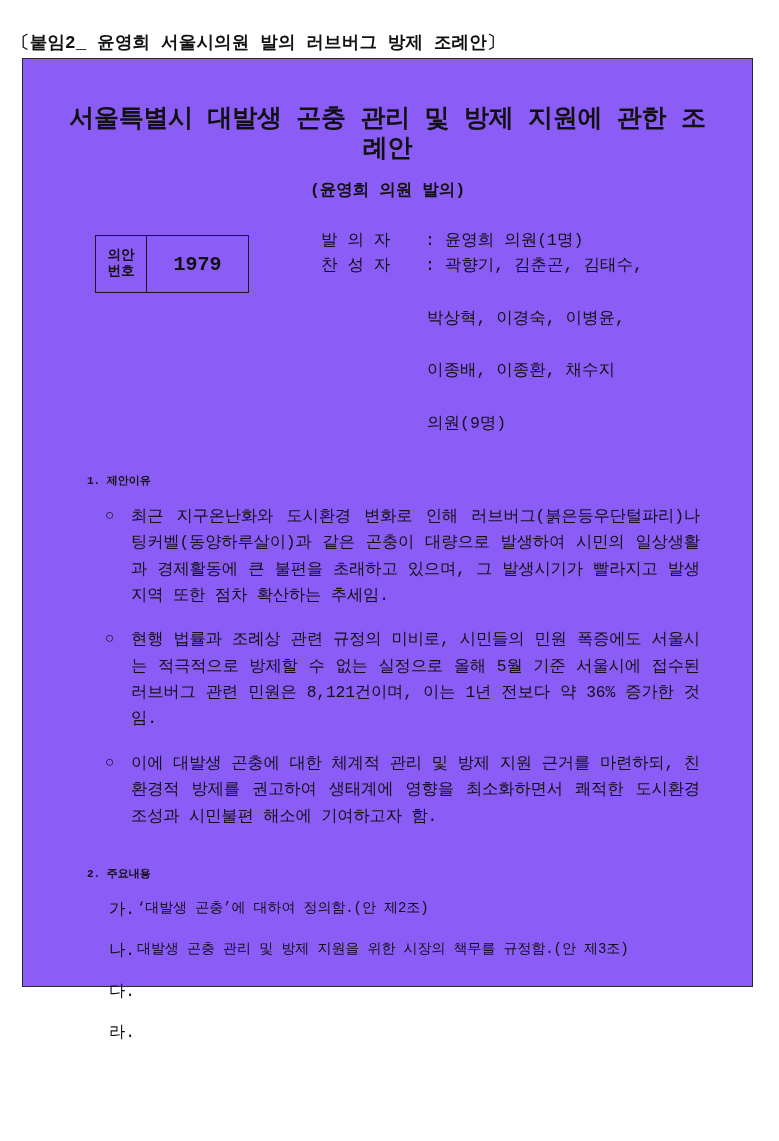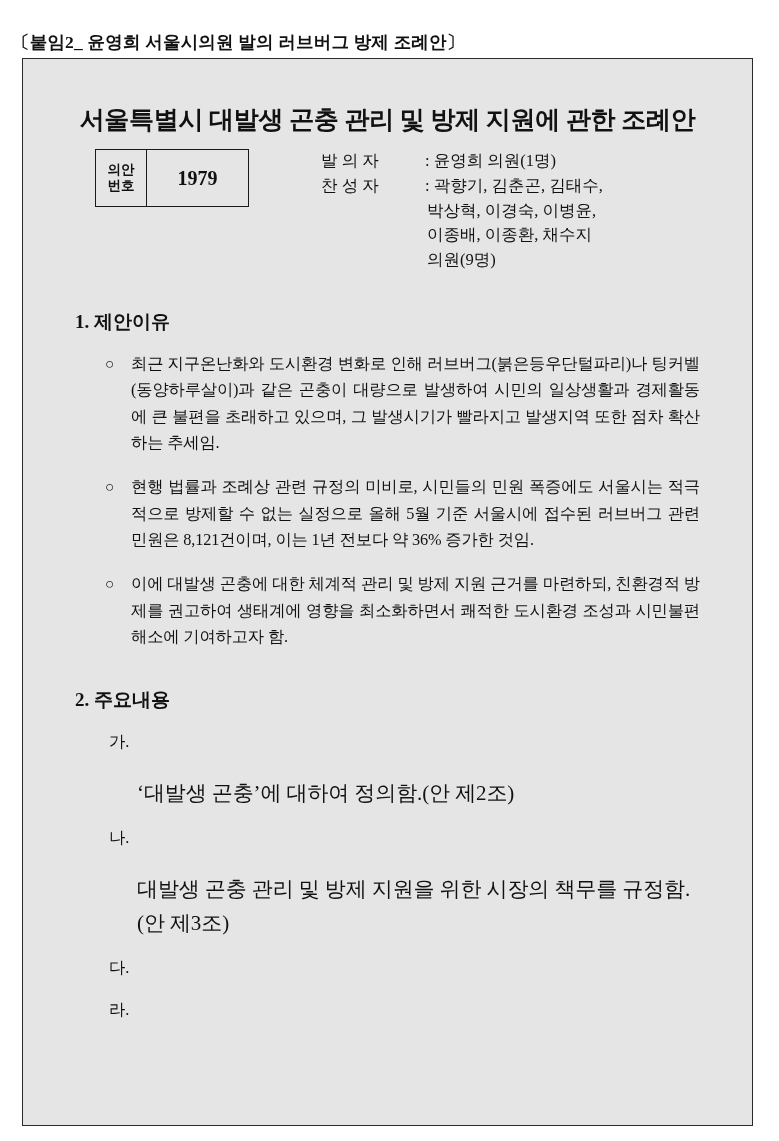--- a/index.html
+++ b/index.html
@@ -14,39 +14,40 @@
     color: #111111;
     position: relative;
     overflow: hidden;
   }
   .page {
     width: 779px;
     height: 1141px;
     box-sizing: border-box;
     padding: 12px;
     position: relative;
+    font-family: Liberation Mono, monospace;
   }
   .attach-header {
     position: absolute;
     top: 30px;
     left: 12px;
     font-size: 17.5px;
     font-weight: bold;
     letter-spacing: 0.2px;
     white-space: nowrap;
   }
   .doc-frame {
     position: absolute;
     top: 58px;
     left: 22px;
     width: 731px;
-    height: 1068px;
+    height: 929px;
     border: 1px solid #2a2a2a;
     box-sizing: border-box;
-    background: #e5e5e5;
+    background: #8b5cf6;
   }
   .inner {
     position: absolute;
     top: 0;
     left: 0;
     width: 100%;
     height: 100%;
     box-sizing: border-box;
     padding: 46px 44px 0 44px;
   }
@@ -69,20 +70,21 @@
     align-items: flex-start;
     margin-top: 12px;
   }
   .bill-no-box {
     border: 1.6px solid #1a1a1a;
     width: 152px;
     height: 56px;
     display: flex;
     align-items: stretch;
     margin-left: 28px;
+    margin-top: 6px;
     flex: none;
   }
   .bill-no-label {
     width: 46px;
     border-right: 1.6px solid #1a1a1a;
     display: flex;
     flex-direction: column;
     align-items: center;
     justify-content: center;
     font-size: 13.5px;
@@ -112,28 +114,29 @@
     width: 104px;
     display: inline-flex;
     justify-content: space-between;
     flex: none;
     letter-spacing: 0;
   }
   .meta-val { white-space: nowrap; }
   .meta-val-block {
     margin-left: 106px;
     white-space: nowrap;
+    margin-top: 28px;
   }
   .section {
     margin-top: 36px;
   }
   .section-title {
-    font-size: 19px;
-    font-weight: bold;
-    margin-left: 8px;
+    font-size: 11px;
+    font-weight: bold;
+    margin-left: 20px;
     margin-bottom: 16px;
   }
   .bullet-item {
     display: flex;
     margin: 0 0 18px 0;
     padding-left: 38px;
     padding-right: 8px;
   }
   .bullet-mark {
     flex: none;
@@ -153,37 +156,37 @@
     padding-left: 42px;
     padding-right: 16px;
   }
   .num-mark {
     flex: none;
     width: 28px;
     font-size: 16.3px;
     line-height: 1.6;
   }
   .num-text {
-    font-size: 21px;
+    font-size: 14px;
     line-height: 1.6;
     letter-spacing: -0.1px;
-    margin-top: 48px;
   }
 </style>
 </head>
 <body>
 
 <div class="page">
 
   <div class="attach-header">〔붙임2_ 윤영희 서울시의원 발의 러브버그 방제 조례안〕</div>
 
   <div class="doc-frame">
     <div class="inner">
 
       <h1 class="doc-title">서울특별시 대발생 곤충 관리 및 방제 지원에 관한 조례안</h1>
+      <div class="doc-subtitle">(윤영희 의원 발의)</div>
 
       <div class="meta-row">
 
         <div class="bill-no-box">
           <div class="bill-no-label">
             <span>의안</span>
             <span>번호</span>
           </div>
           <div class="bill-no-value">1979</div>
         </div>

